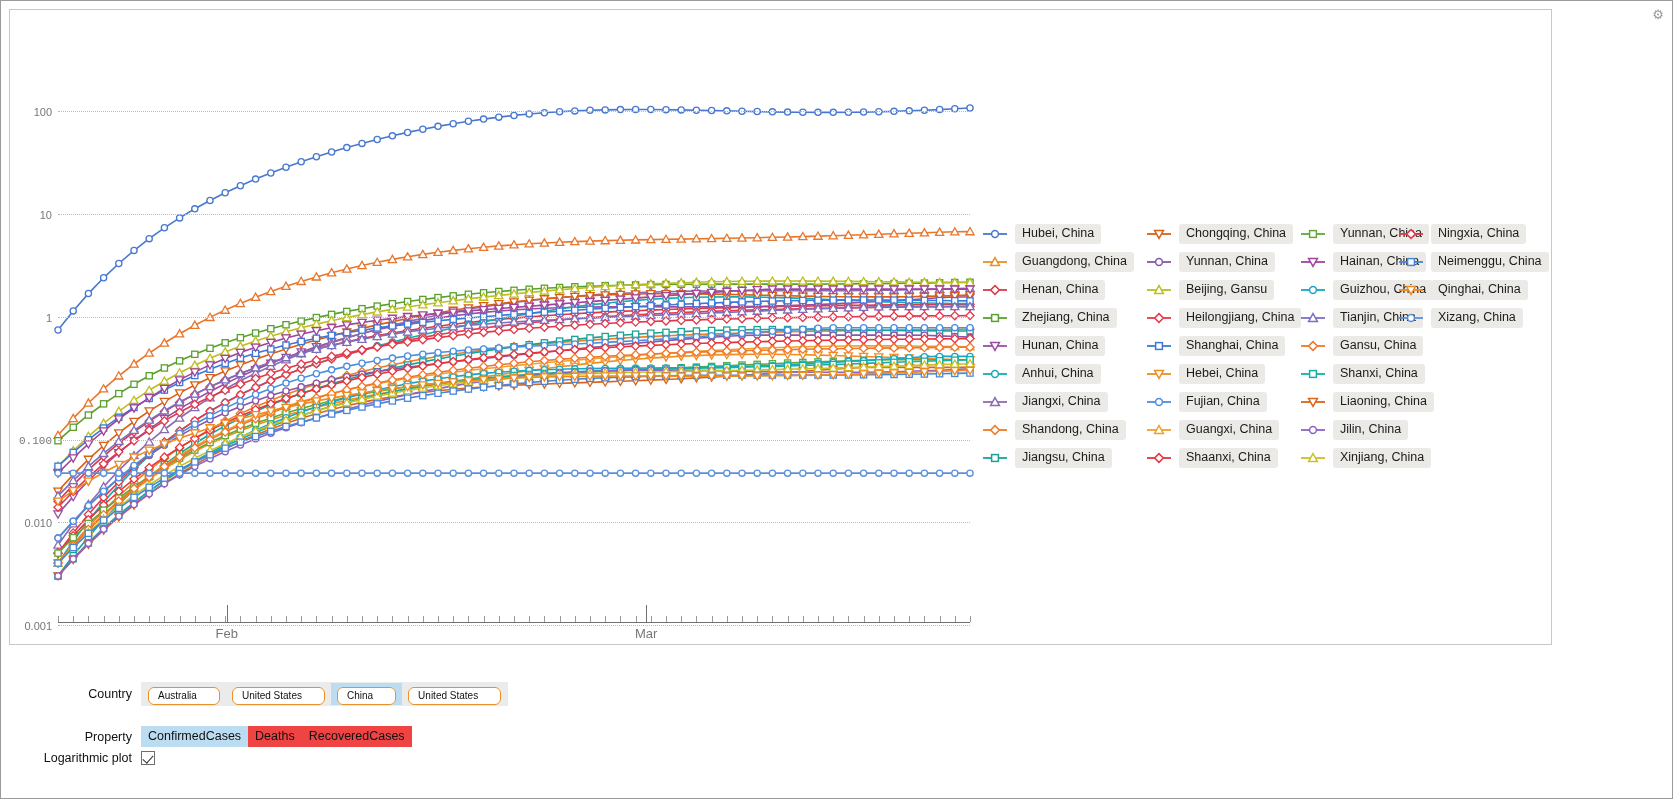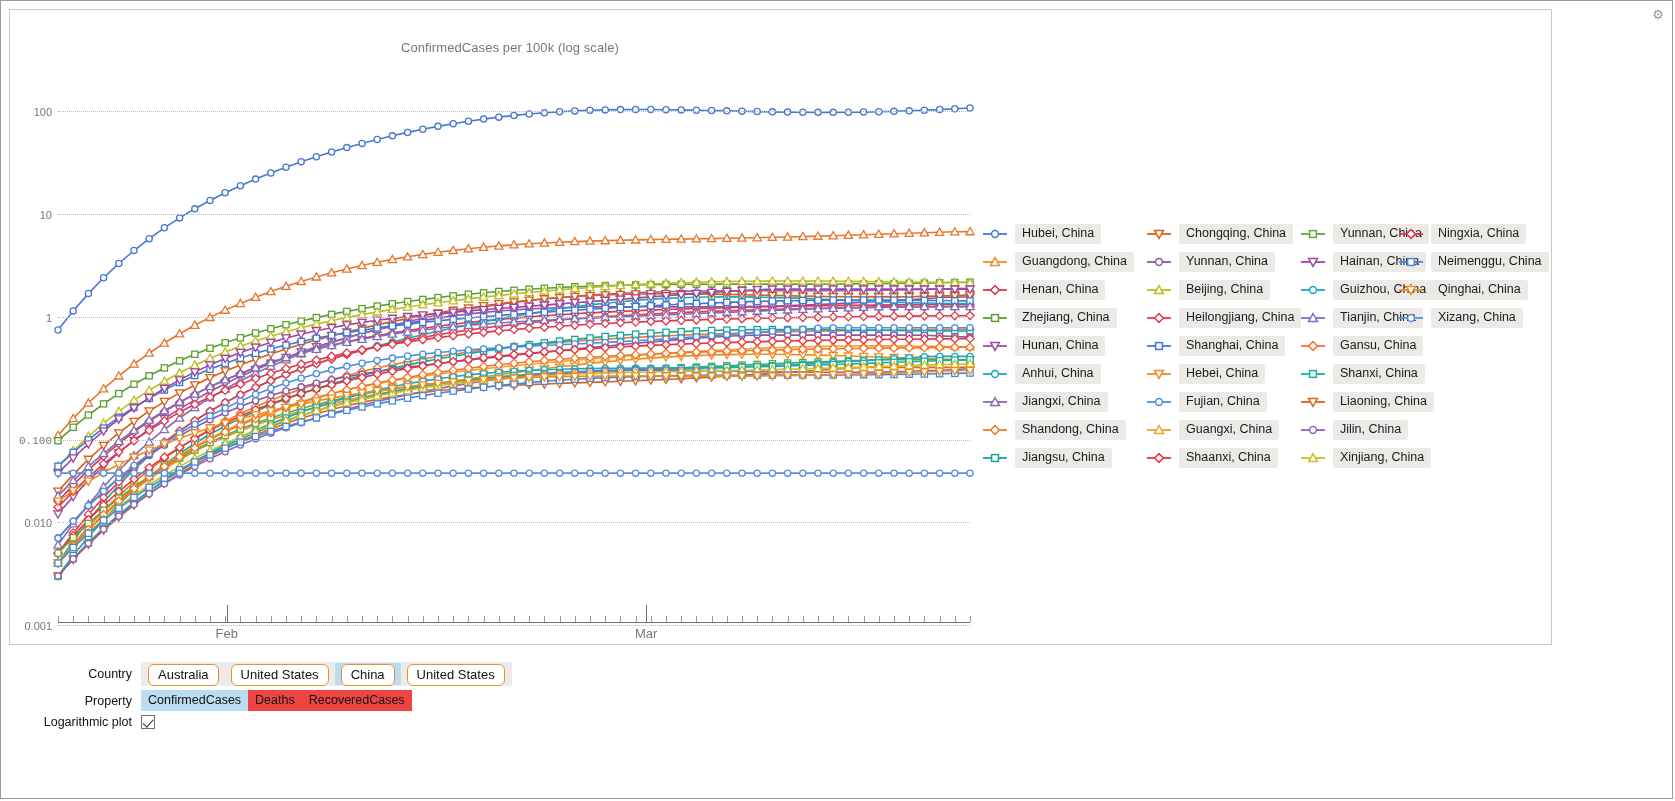--- a/index.html
+++ b/index.html
@@ -64,31 +64,31 @@
   }
   .legend-swatch{
     width:26px;height:14px;flex:0 0 26px;margin-right:7px;
   }
   .legend-label{
     background:#eceae6;border-radius:3px;padding:2px 7px 3px 7px;
     font-size:12.5px;color:#1b1b1b;line-height:15px;
   }
   
   .controls{ position:absolute;left:0;top:652px;width:1543px; }
-  .ctrl-row{ position:relative;display:flex;align-items:center;margin-bottom:4px; }
+  .ctrl-row{ position:relative;display:flex;align-items:center;margin-bottom:4px;margin-top:20px; }
   .ctrl-label{
     width:122px;text-align:right;padding-right:9px;font-size:12.5px;color:#111;
     flex:0 0 122px;
   }
   .pill-group{
     display:inline-flex;align-items:center;background:#ebebeb;padding:1px 1px;
   }
   .pill{
     border:1.6px solid #e8902a;border-radius:6px;background:#fff;
-    font-size:13px;color:#111;padding:2px 9px 3px 9px;margin:2px 3px;cursor:pointer;
+    font-size:10px;color:#111;padding:2px 22px 3px 9px;margin:2px 3px;cursor:pointer;
   }
   .pill-wrap{padding:2px 3px;display:inline-block;}
   .pill-wrap.selected{background:#bcdcf2;}
   .tab-group{
     display:inline-flex;align-items:stretch;background:#ef4444;
   }
   .tab{
     font-size:12.5px;color:#111;padding:3px 7px 4px 7px;cursor:pointer;
   }
   .tab.selected{background:#bcdcf2;}
@@ -110,21 +110,20 @@
 </style>
 </head>
 <body>
 
 <div class="app-frame">
 
   <div class="gear-btn">⚙</div>
 
   <div class="chart-card">
 
-    <div class="chart-title">ConfirmedCases per 100k (log scale)</div>
 
     <div class="plot" id="plot">
       <svg class="series-layer" id="series-layer" width="912" height="545">
           <path d="M0.0 250.0 L15.2 230.9 L30.4 213.6 L45.6 197.8 L60.8 183.5 L76.0 170.5 L91.2 158.6 L106.4 147.8 L121.6 137.9 L136.8 128.8 L152.0 120.5 L167.2 112.8 L182.4 105.7 L197.6 99.1 L212.8 92.9 L228.0 87.2 L243.2 81.8 L258.4 76.8 L273.6 72.0 L288.8 67.6 L304.0 63.4 L319.2 59.5 L334.4 55.8 L349.6 52.4 L364.8 49.3 L380.0 46.4 L395.2 43.7 L410.4 41.3 L425.6 39.1 L440.8 37.1 L456.0 35.4 L471.2 34.0 L486.4 32.7 L501.6 31.7 L516.8 30.9 L532.0 30.3 L547.2 29.9 L562.4 29.6 L577.6 29.5 L592.8 29.5 L608.0 29.7 L623.2 29.9 L638.4 30.2 L653.6 30.5 L668.8 30.9 L684.0 31.2 L699.2 31.6 L714.4 31.9 L729.6 32.1 L744.8 32.3 L760.0 32.4 L775.2 32.4 L790.4 32.3 L805.6 32.1 L820.8 31.8 L836.0 31.4 L851.2 30.8 L866.4 30.3 L881.6 29.6 L896.8 28.8 L912.0 28.0" fill="none" stroke="#4878cf" stroke-width="1.6"></path>
           <g fill="#ffffff" stroke="#4878cf" stroke-width="1.3">
             <circle cx="0" cy="250.01368818277803" r="3.1"></circle>
             <circle cx="15.2" cy="230.91731148027046" r="3.1"></circle>
             <circle cx="30.4" cy="213.5739977085693" r="3.1"></circle>
             <circle cx="45.6" cy="197.8209957418196" r="3.1"></circle>
             <circle cx="60.8" cy="183.50544830186922" r="3.1"></circle>
@@ -2300,21 +2299,21 @@
               </svg></span>
             <span class="legend-label">Yunnan, China</span>
           </div>
           <div class="legend-item">
             <span class="legend-swatch"><svg width="26" height="14" viewBox="0 0 26 14">
         <line x1="1" y1="7" x2="25" y2="7" stroke="#bdbd22" stroke-width="1.8"></line>
         <g fill="#ffffff" stroke="#bdbd22" stroke-width="1.5">
           <polygon points="13,2.6 17.4,10.4 8.6,10.4"></polygon>
         </g>
               </svg></span>
-            <span class="legend-label">Beijing, China</span>
+            <span class="legend-label">Beijing, Gansu</span>
           </div>
           <div class="legend-item">
             <span class="legend-swatch"><svg width="26" height="14" viewBox="0 0 26 14">
         <line x1="1" y1="7" x2="25" y2="7" stroke="#e8394a" stroke-width="1.8"></line>
         <g fill="#ffffff" stroke="#e8394a" stroke-width="1.5">
           <polygon points="13,2.6 17.4,7 13,11.4 8.6,7"></polygon>
         </g>
               </svg></span>
             <span class="legend-label">Heilongjiang, China</span>
           </div>

